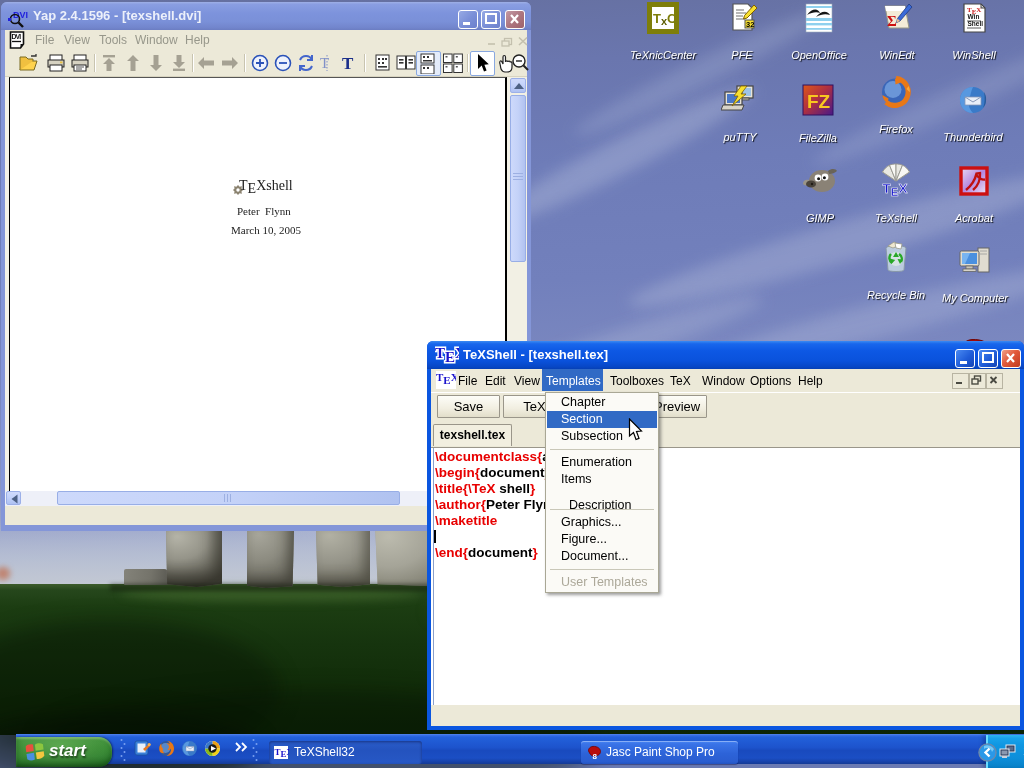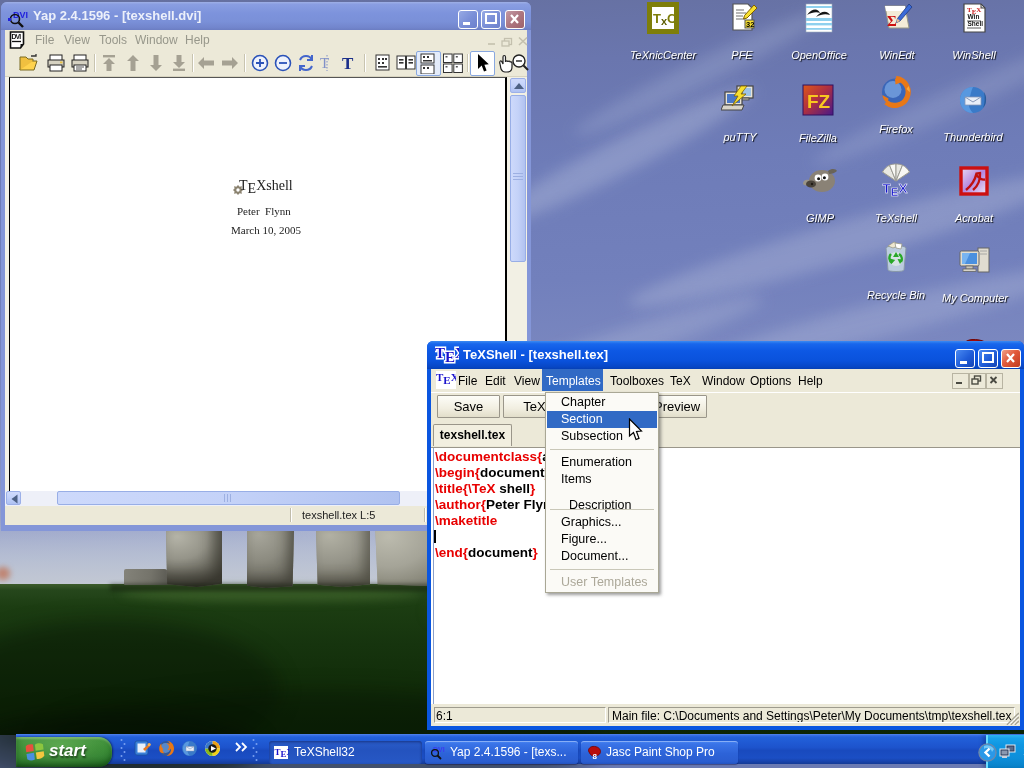--- a/index.html
+++ b/index.html
@@ -495,25 +495,20 @@
               <path d="M4.5 7 L10.5 2.5 L10.5 11.5 Z" fill="#4d6185"></path>
             </svg></div>
       <div class="sthumb" style="left:52px;top:0px;width:343px;height:14px;"></div>
       <svg width="11" height="8" viewBox="0 0 11 8" style="position:absolute;left:218px;top:3px;">
             <g fill="none" stroke="#9db0e2" stroke-width="1">
               <line x1="1.5" y1="0" x2="1.5" y2="8"></line>
               <line x1="4.5" y1="0" x2="4.5" y2="8"></line>
               <line x1="7.5" y1="0" x2="7.5" y2="8"></line>
             </g>
           </svg>
-    </div>
-    <div id="ystat">
-      <div style="position:absolute;left:285px;top:2px;width:1px;height:14px;background:#c0bcaa;border-right:1px solid #fff;"></div>
-      <div style="position:absolute;left:297px;top:3px;">texshell.tex L:5</div>
-      <div style="position:absolute;left:419px;top:2px;width:1px;height:14px;background:#c0bcaa;border-right:1px solid #fff;"></div>
     </div>
   </div>
 </div>
 
 <div class="win" id="tex">
   <div class="tbar"></div>
   <div class="ttext" style="left:36px;">TeXShell - [texshell.tex]</div>
   <svg width="24" height="22" viewBox="0 0 24 22" style="position:absolute;left:8px;top:4px;">
     <text x="0" y="13" font-size="15" font-weight="bold" fill="#1a12cc" stroke="#fff" stroke-width="2.8" paint-order="stroke" font-family="Liberation Serif">T<tspan dy="4">E</tspan><tspan dy="-4">X</tspan></text>
   </svg>
@@ -564,36 +559,20 @@
     <div id="tedit">
       <div style="position:absolute;left:2px;top:0;bottom:0;width:1px;background:#8aa0cc;"></div>
       <div class="ln" style="top:1px;"><span class="r">\documentclass{</span><span class="k">article</span><span class="r">}</span></div>
       <div class="ln" style="top:17px;"><span class="r">\begin{</span><span class="k">document</span><span class="r">}</span></div>
       <div class="ln" style="top:33px;"><span class="r">\title{\TeX</span><span class="k"> shell</span><span class="r">}</span></div>
       <div class="ln" style="top:49px;"><span class="r">\author{</span><span class="k">Peter Flynn</span><span class="r">}</span></div>
       <div class="ln" style="top:65px;"><span class="r">\maketitle</span></div>
       <div style="position:absolute;left:3px;top:82px;width:1.5px;height:13px;background:#000;"></div>
       <div class="ln" style="top:97px;"><span class="r">\end{</span><span class="k">document</span><span class="r">}</span></div>
     </div>
-    <div id="tstat">
-      <div class="spanel" style="left:3px;width:172px;padding-left:1px;">6:1</div>
-      <div class="spanel" style="left:177px;width:407px;">Main file: C:\Documents and Settings\Peter\My Documents\tmp\texshell.tex</div>
-      <svg width="15" height="15" viewBox="0 0 15 15" style="position:absolute;right:1px;top:6px;">
-            <g stroke="#a8a494" stroke-width="1.6">
-              <line x1="3" y1="15" x2="15" y2="3"></line>
-              <line x1="7" y1="15" x2="15" y2="7"></line>
-              <line x1="11" y1="15" x2="15" y2="11"></line>
-            </g>
-            <g stroke="#fff" stroke-width="1">
-              <line x1="4.5" y1="15" x2="15" y2="4.5"></line>
-              <line x1="8.5" y1="15" x2="15" y2="8.5"></line>
-              <line x1="12.5" y1="15" x2="15" y2="12.5"></line>
-            </g>
-          </svg>
-    </div>
   </div>
 </div>
 
 <div id="dmenu">
   <div class="mi" style="top:1px;">Chapter</div>
   <div class="mi sel" style="top:18px;">Section</div>
   <div class="mi" style="top:35px;">Subsection</div>
   <div class="msep" style="top:56px;"></div>
   <div class="mi" style="top:61px;">Enumeration</div>
   <div class="mi" style="top:78px;">Items</div>
@@ -674,28 +653,20 @@
           </g>
         </svg>
   </div>
   <div class="tkbtn" style="left:253px;width:153px;background:linear-gradient(180deg,#2a5cca 0%,#2453be 40%,#2758c6 100%);box-shadow:inset 0 1px 3px rgba(0,0,40,0.45);">
     <svg class="ic" viewBox="0 0 15 15">
           <rect x="0" y="1" width="14" height="13" fill="#fff"></rect>
           <text x="0.5" y="9.5" font-size="9" font-weight="bold" fill="#1a12cc" font-family="Liberation Serif">T<tspan dy="2">E</tspan><tspan dy="-2">X</tspan></text>
         </svg>
     <div class="tx">TeXShell32</div>
   </div>
-  <div class="tkbtn" style="left:409px;width:153px;">
-    <svg class="ic" viewBox="0 0 15 15">
-          <text x="3" y="7" font-size="7" font-weight="bold" fill="#3a3af0" font-family="Liberation Sans">DVI</text>
-          <circle cx="5" cy="8" r="3.4" fill="none" stroke="#111" stroke-width="1.3"></circle>
-          <line x1="7.5" y1="10.5" x2="11" y2="14" stroke="#111" stroke-width="1.8"></line>
-        </svg>
-    <div class="tx">Yap 2.4.1596 - [texs...</div>
-  </div>
   <div class="tkbtn" style="left:565px;width:157px;">
     <svg class="ic" viewBox="0 0 15 15">
           <path d="M3 7 C1.5 5 3.5 1.5 7 1.4 C11.5 1.2 14.5 3.5 14.5 6.5 C14.5 9.5 11.5 11 8 11 C5 11 4 9 3 7 Z" fill="#b80c0c" stroke="#700000" stroke-width="0.8"></path>
           <text x="6.5" y="13.5" font-size="8" font-weight="bold" fill="#fff" font-family="Liberation Sans">8</text>
         </svg>
     <div class="tx">Jasc Paint Shop Pro</div>
   </div>
   <div id="tray">
     <svg width="19" height="19" viewBox="0 0 19 19" style="position:absolute;left:-10px;top:8px;">
           <circle cx="9.5" cy="9.5" r="8.6" fill="#2a98e8" stroke="#7088a8" stroke-width="1.3"></circle>

